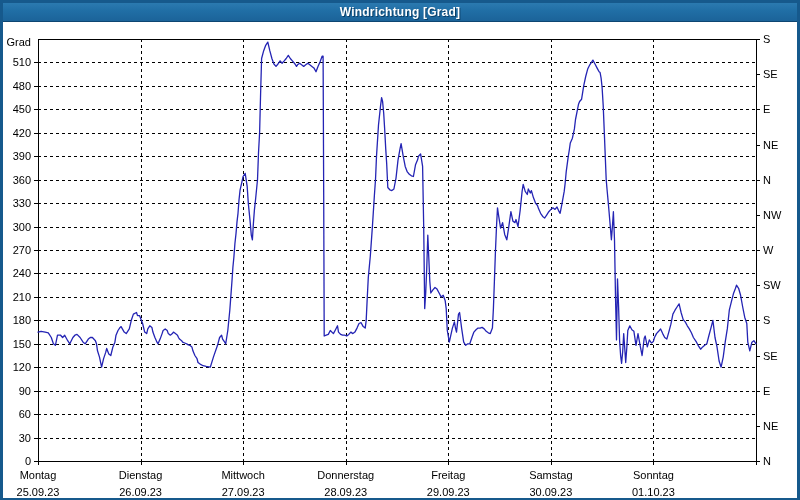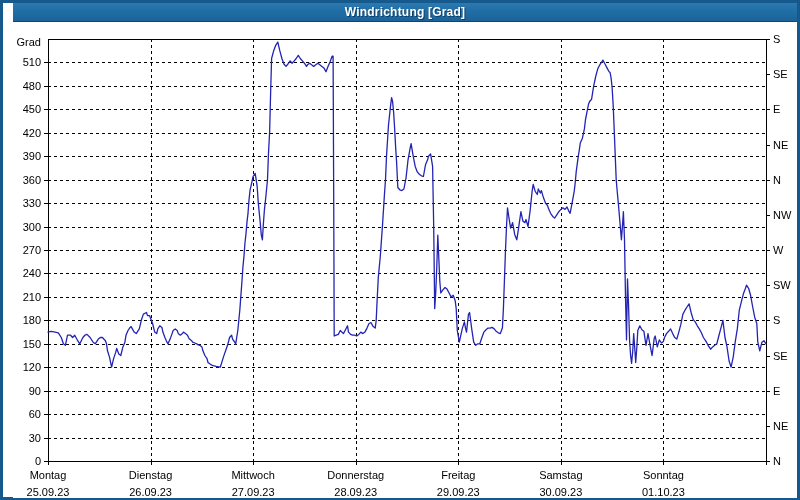--- a/index.html
+++ b/index.html
@@ -7,21 +7,21 @@
     width:800px;height:500px;
     font-family:"Liberation Sans", sans-serif;
     background:#ffffff;
     position:relative;
   }
   .window{
     position:absolute;inset:0;
     box-sizing:border-box;
     border:3px solid #16598c;
     background:#ffffff;
-    display:flex;flex-direction:column;padding-left:10px;
+    display:flex;flex-direction:column;
   }
   .titlebar{
     height:18px;flex:0 0 18px;
     background:linear-gradient(#2b7ab0 0%, #206ea5 45%, #1b6399 100%);
     border-bottom:1px solid #0d4672;
     display:flex;align-items:center;justify-content:center;
   }
   .titlebar .title{
     color:#ffffff;
     font-size:12px;

